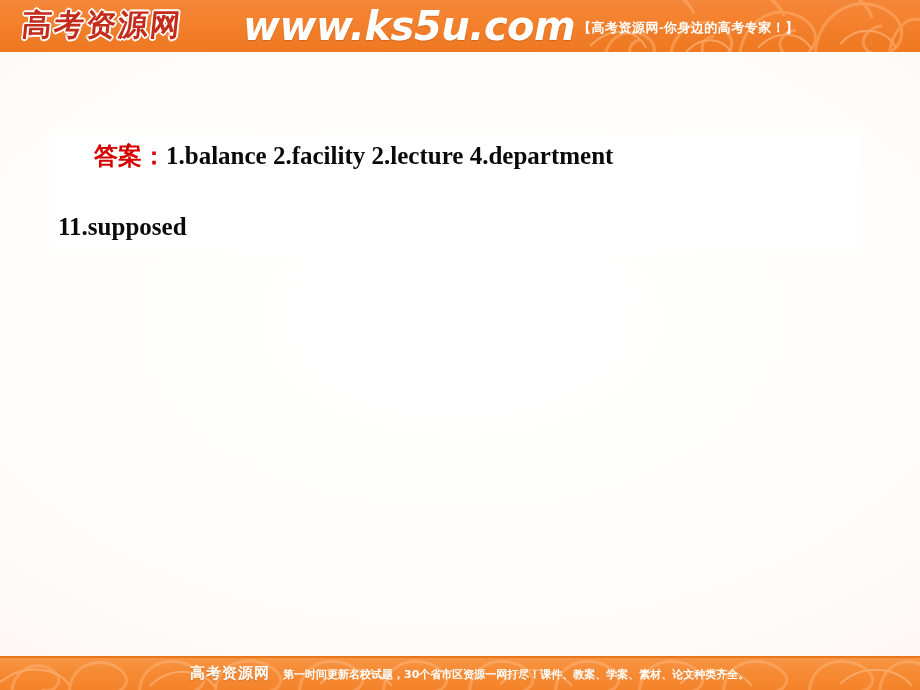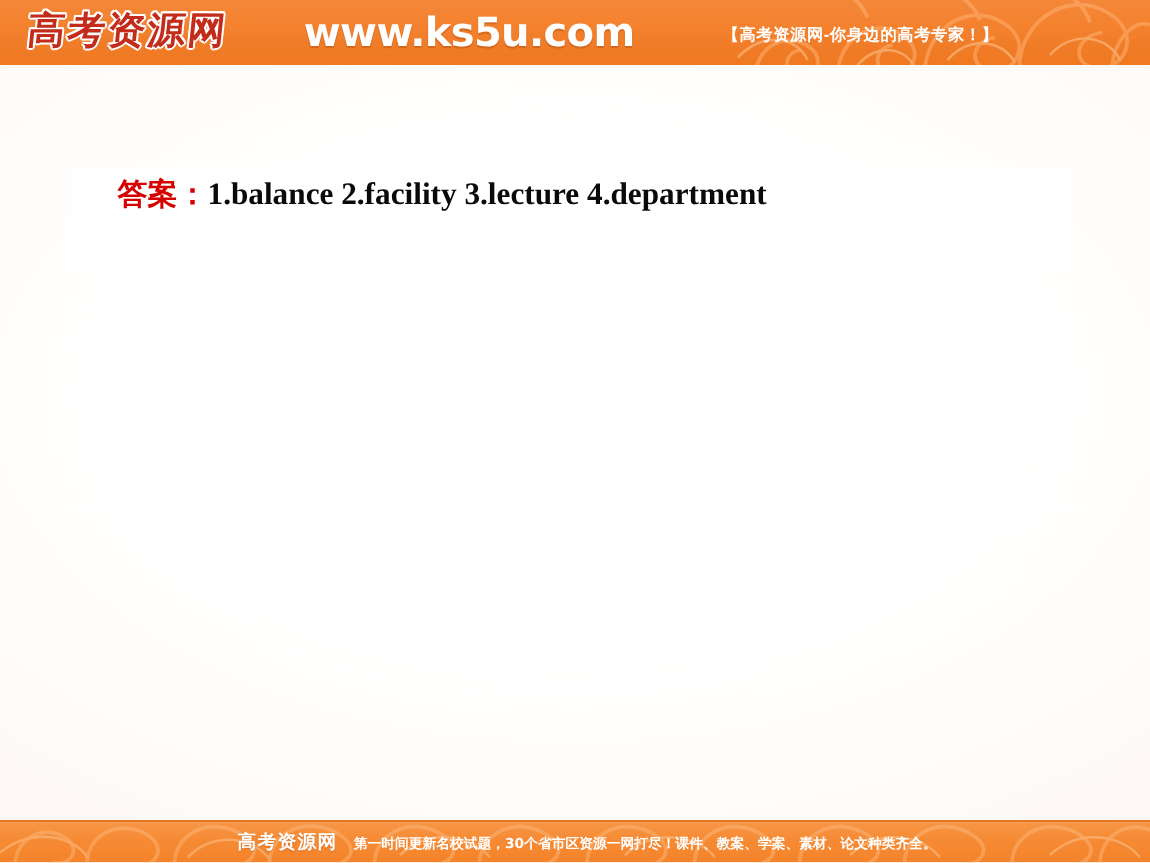--- a/index.html
+++ b/index.html
@@ -59,27 +59,28 @@
        1.2px 1.2px 0 #fff, -1.2px 1.2px 0 #fff, 1.2px -1.2px 0 #fff, -1.2px -1.2px 0 #fff;
     transform: skewX(-6deg);
     white-space: nowrap;
     line-height: 42px;
   }
   .header-url {
     position: absolute;
     left: 243px;
     top: 7px;
     font-family: "DejaVu Sans", sans-serif;
-    font-size: 32px;
+    font-size: 40px;
     font-weight: bold;
     color: #ffffff;
     letter-spacing: -0.5px;
     white-space: nowrap;
     line-height: 38px;
     text-shadow: 0 1px 1px rgba(150,60,10,.35);
+    font-style: italic;
   }
   .header-tagline {
     position: absolute;
     left: 578px;
     top: 19px;
     font-family: Liberation Sans, sans-serif;
     font-size: 13px;
     font-weight: bold;
     color: #ffffff;
     letter-spacing: .5px;
@@ -188,21 +189,21 @@
     </svg>
 
     <div class="header-logo">高考资源网</div>
 
     <div class="header-url">www.ks5u.com</div>
 
     <div class="header-tagline">【高考资源网-你身边的高考专家！】</div>
   </div>
 
   <div class="answer-card">
-    <p class="answer-para"><span class="label">答案：</span><span>1.balance    2.facility    3.lecture    4.department</span><br><br></p>
+    <p class="answer-para"><span class="label">答案：</span><span>1.balance    2.facility    2.lecture    4.department</span><br><br><span>11.supposed</span></p>
   </div>
 
   <div class="footer-bar">
 
     <svg class="fswirls" viewBox="0 0 920 44" preserveAspectRatio="none" aria-hidden="true">
       <g fill="none" stroke="#ffc08a" stroke-width="3">
         <path d="M12,44 C10,20 34,6 52,18 C66,27 56,42 42,38"></path>
         <path d="M70,44 C66,16 96,2 118,16 C136,28 122,44 106,40"></path>
         <path d="M140,44 C136,14 170,0 194,16 C214,29 198,44 180,40"></path>
         <path d="M216,44 C212,12 248,0 272,16 C292,29 274,44 256,40"></path>

